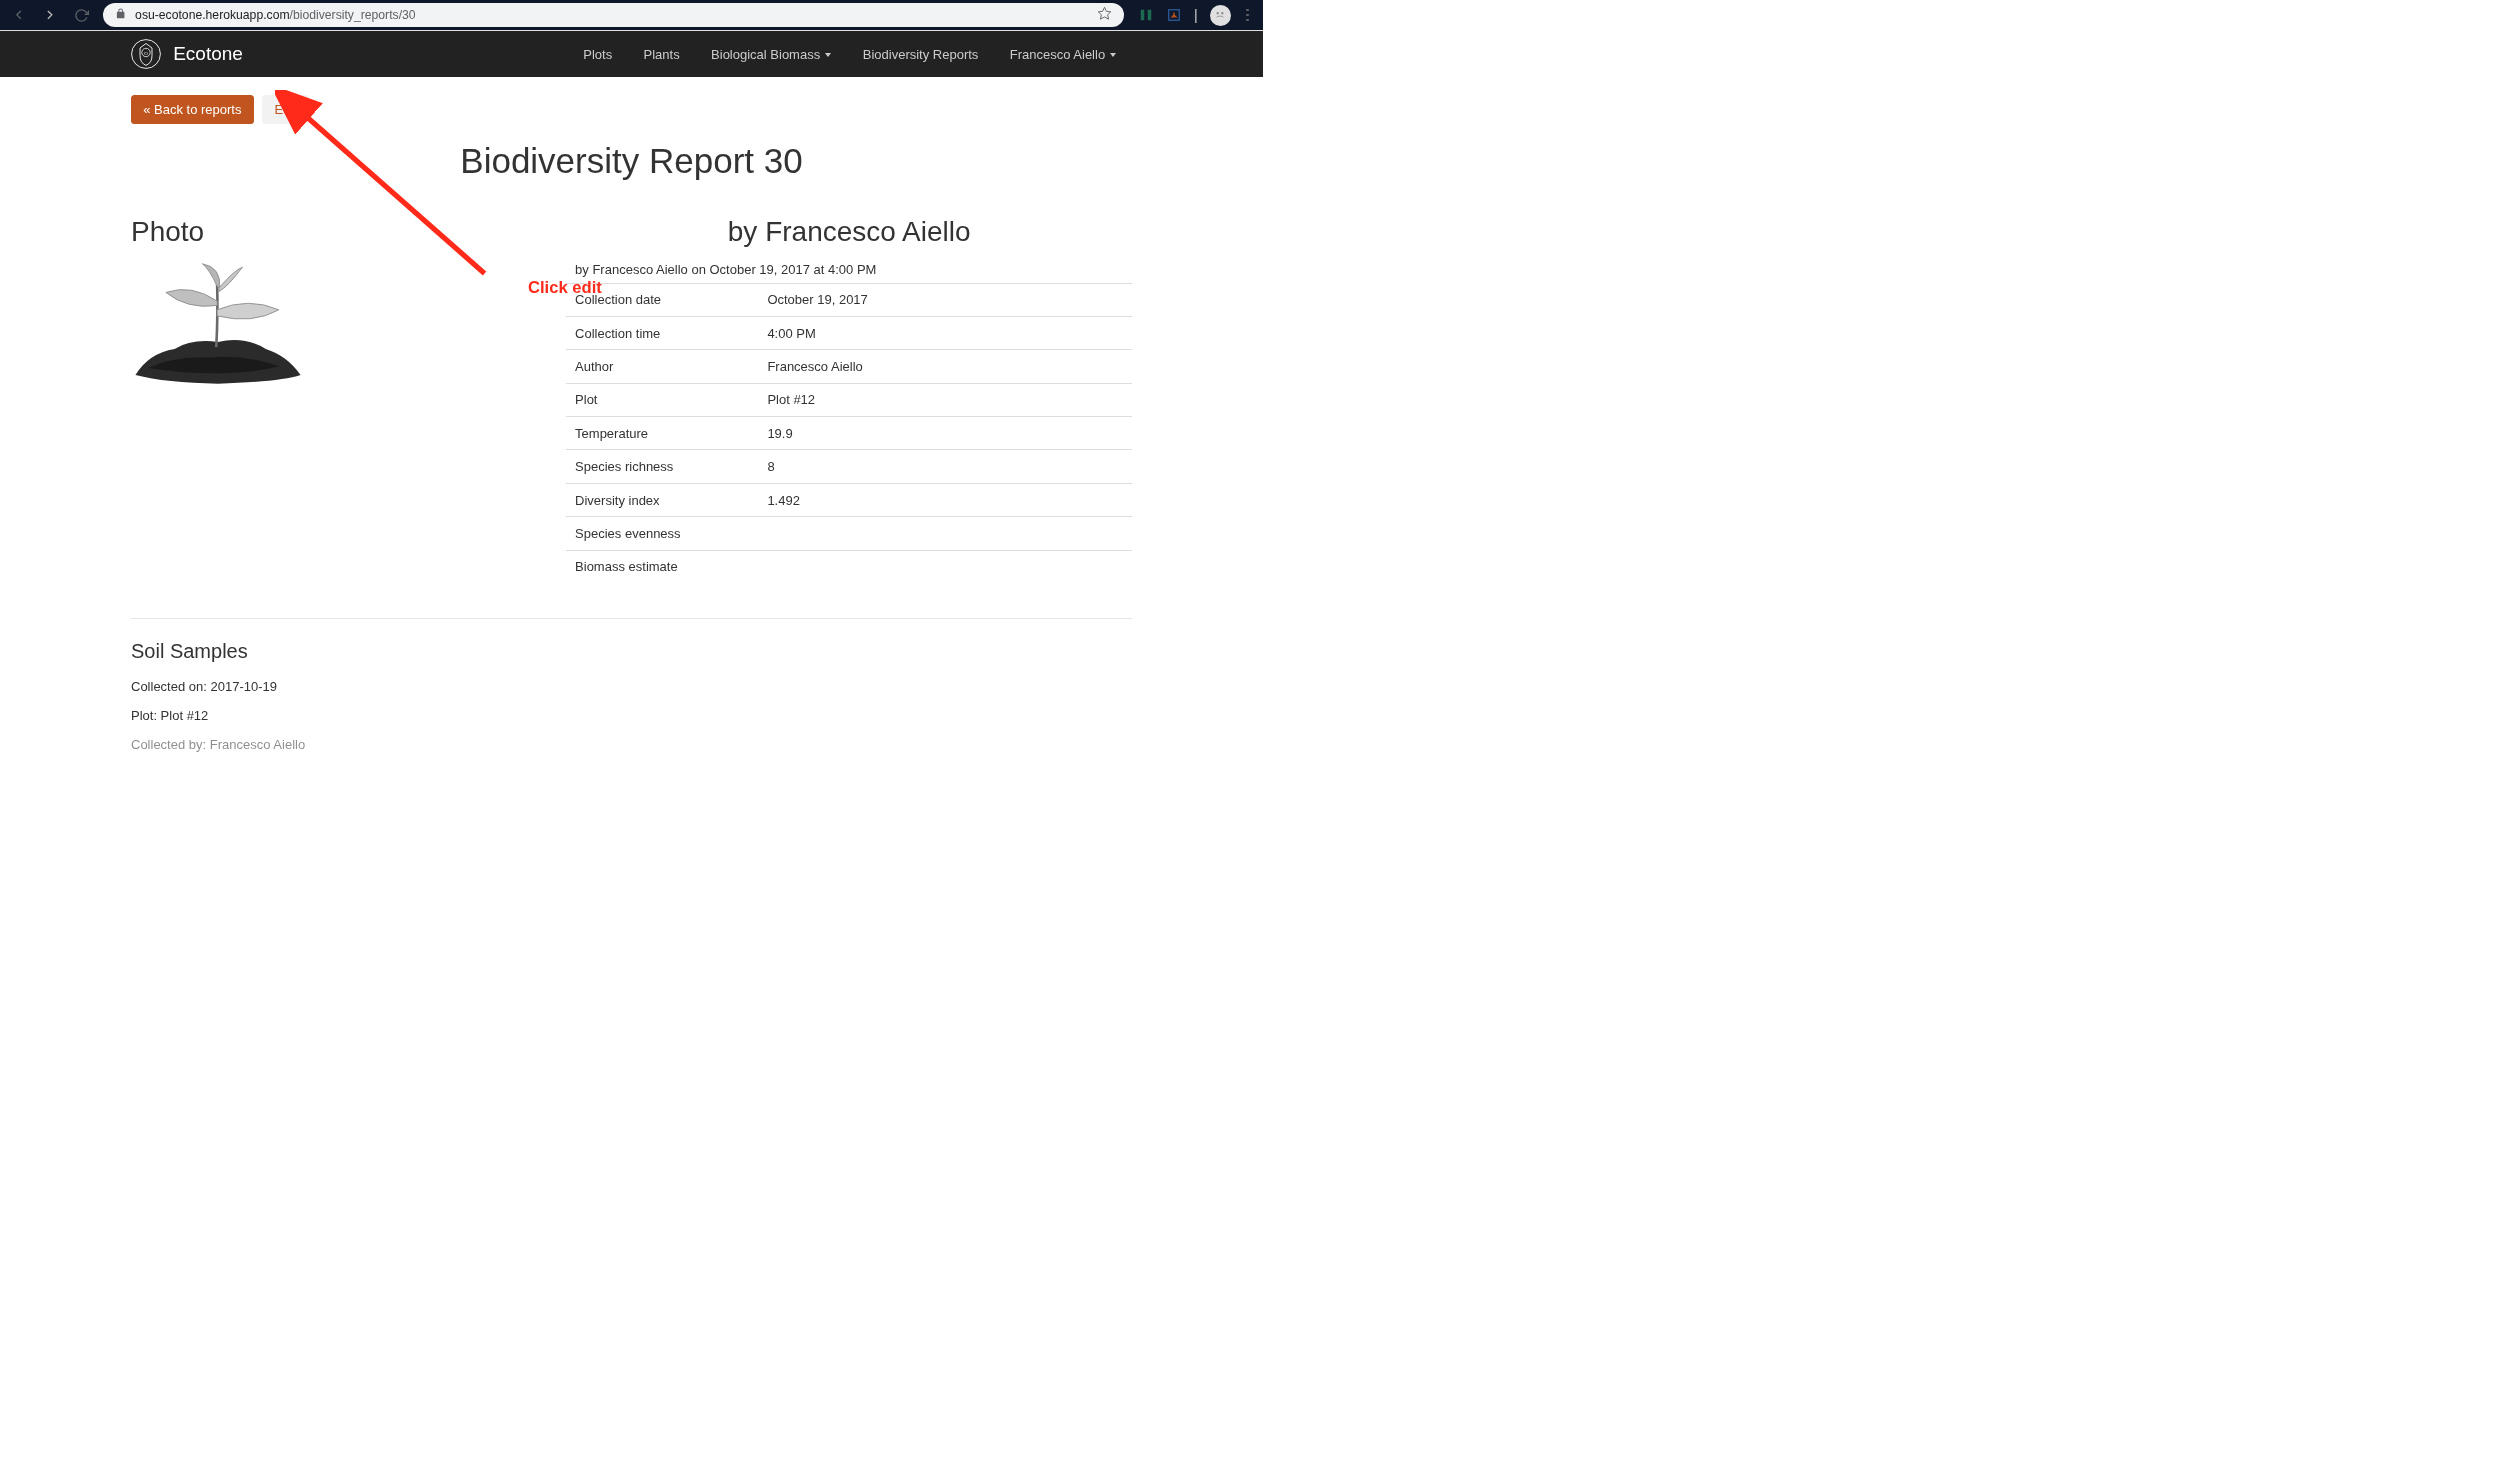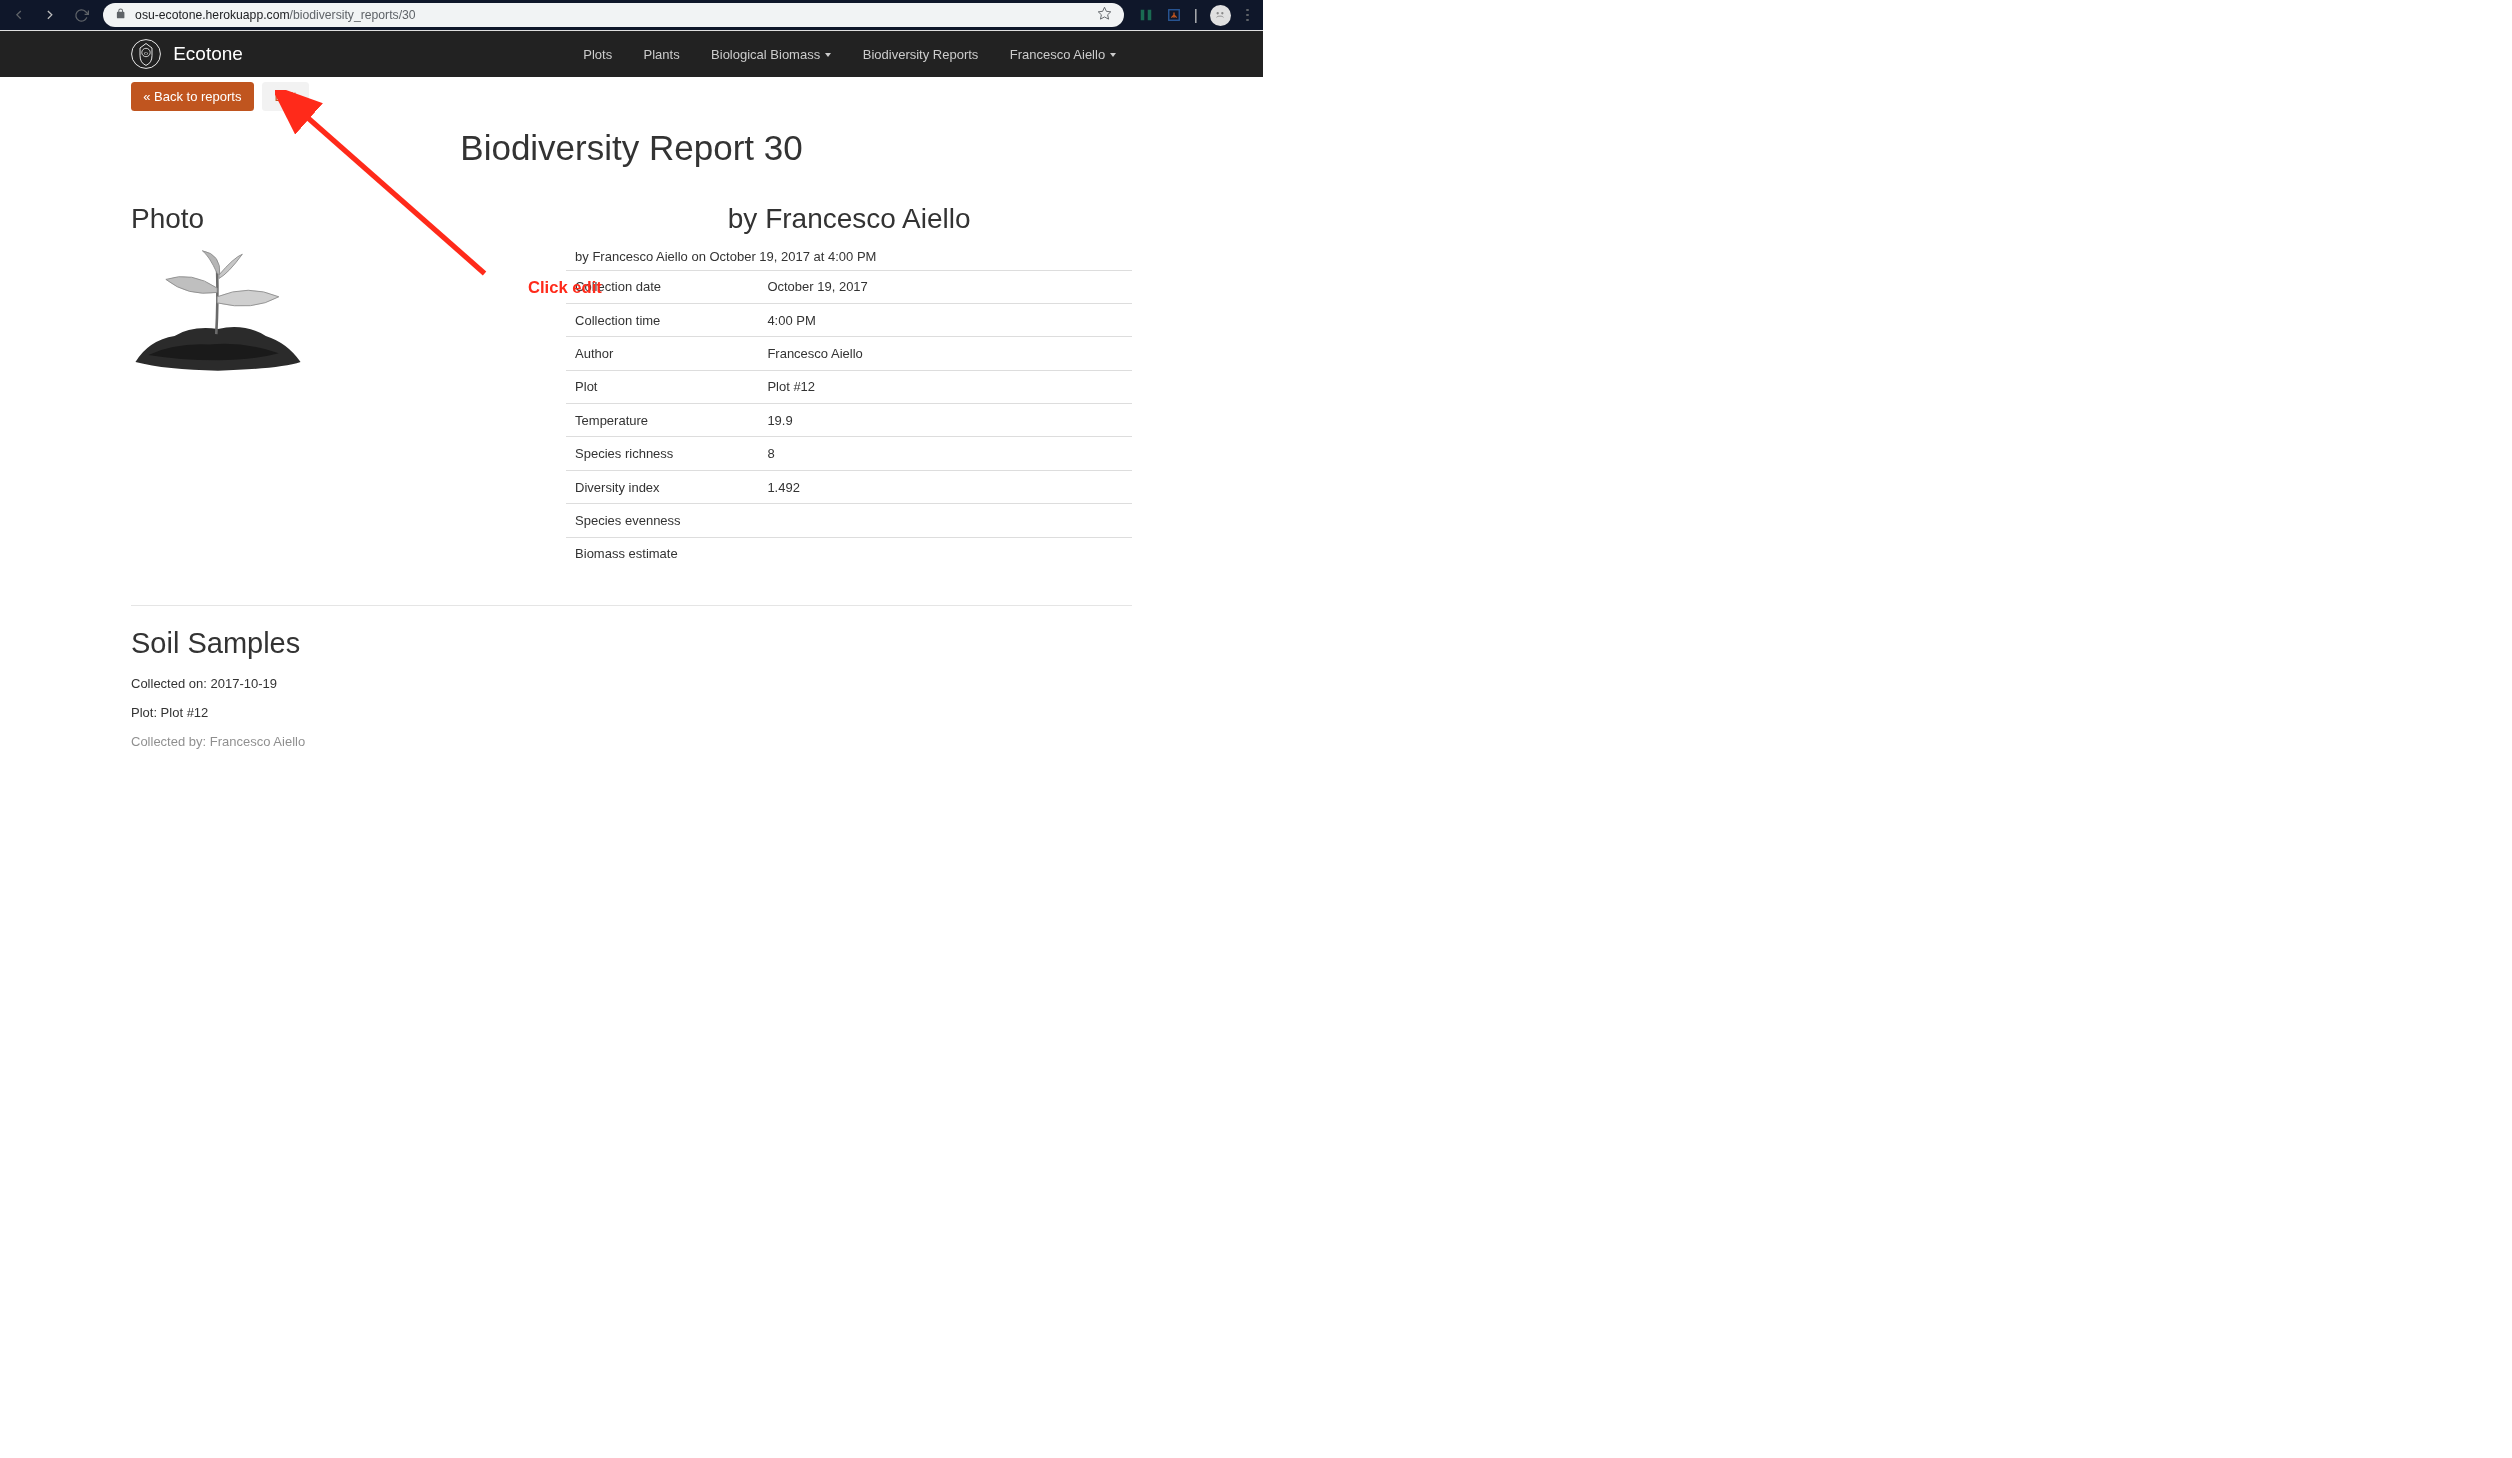--- a/index.html
+++ b/index.html
@@ -99,21 +99,21 @@
       border-left: 3.5px solid transparent;
       border-right: 3.5px solid transparent;
       border-top: 4.4px solid #ccc;
       margin-top: 1.7px;
     }
 
     
     .container {
       width: 1001px;
       margin: 0 auto;
-      padding-top: 5px;
+      padding-top: 18px;
     }
 
     
     .actions { display: flex; gap: 8.7px; margin-bottom: 17.4px; }
     .btn {
       display: inline-flex;
       align-items: center;
       padding: 7px 12.2px;
       border-radius: 3.5px;
       font-size: 13px;
@@ -168,21 +168,21 @@
     .details-table td { padding: 8.7px 8.7px; }
     .details-table td:first-child { width: 34%; }
 
     
     hr.sep {
       border: none;
       border-top: 0.9px solid #e5e5e5;
       margin: 35px 0 21px;
     }
     .soil-h2 {
-      font-size: 29px;
+      font-size: 20px;
       font-weight: 400;
       color: #333;
       margin-bottom: 15.7px;
     }
     .soil-meta p {
       font-size: 13px;
       margin-bottom: 14px;
       color: #333;
     }
 

